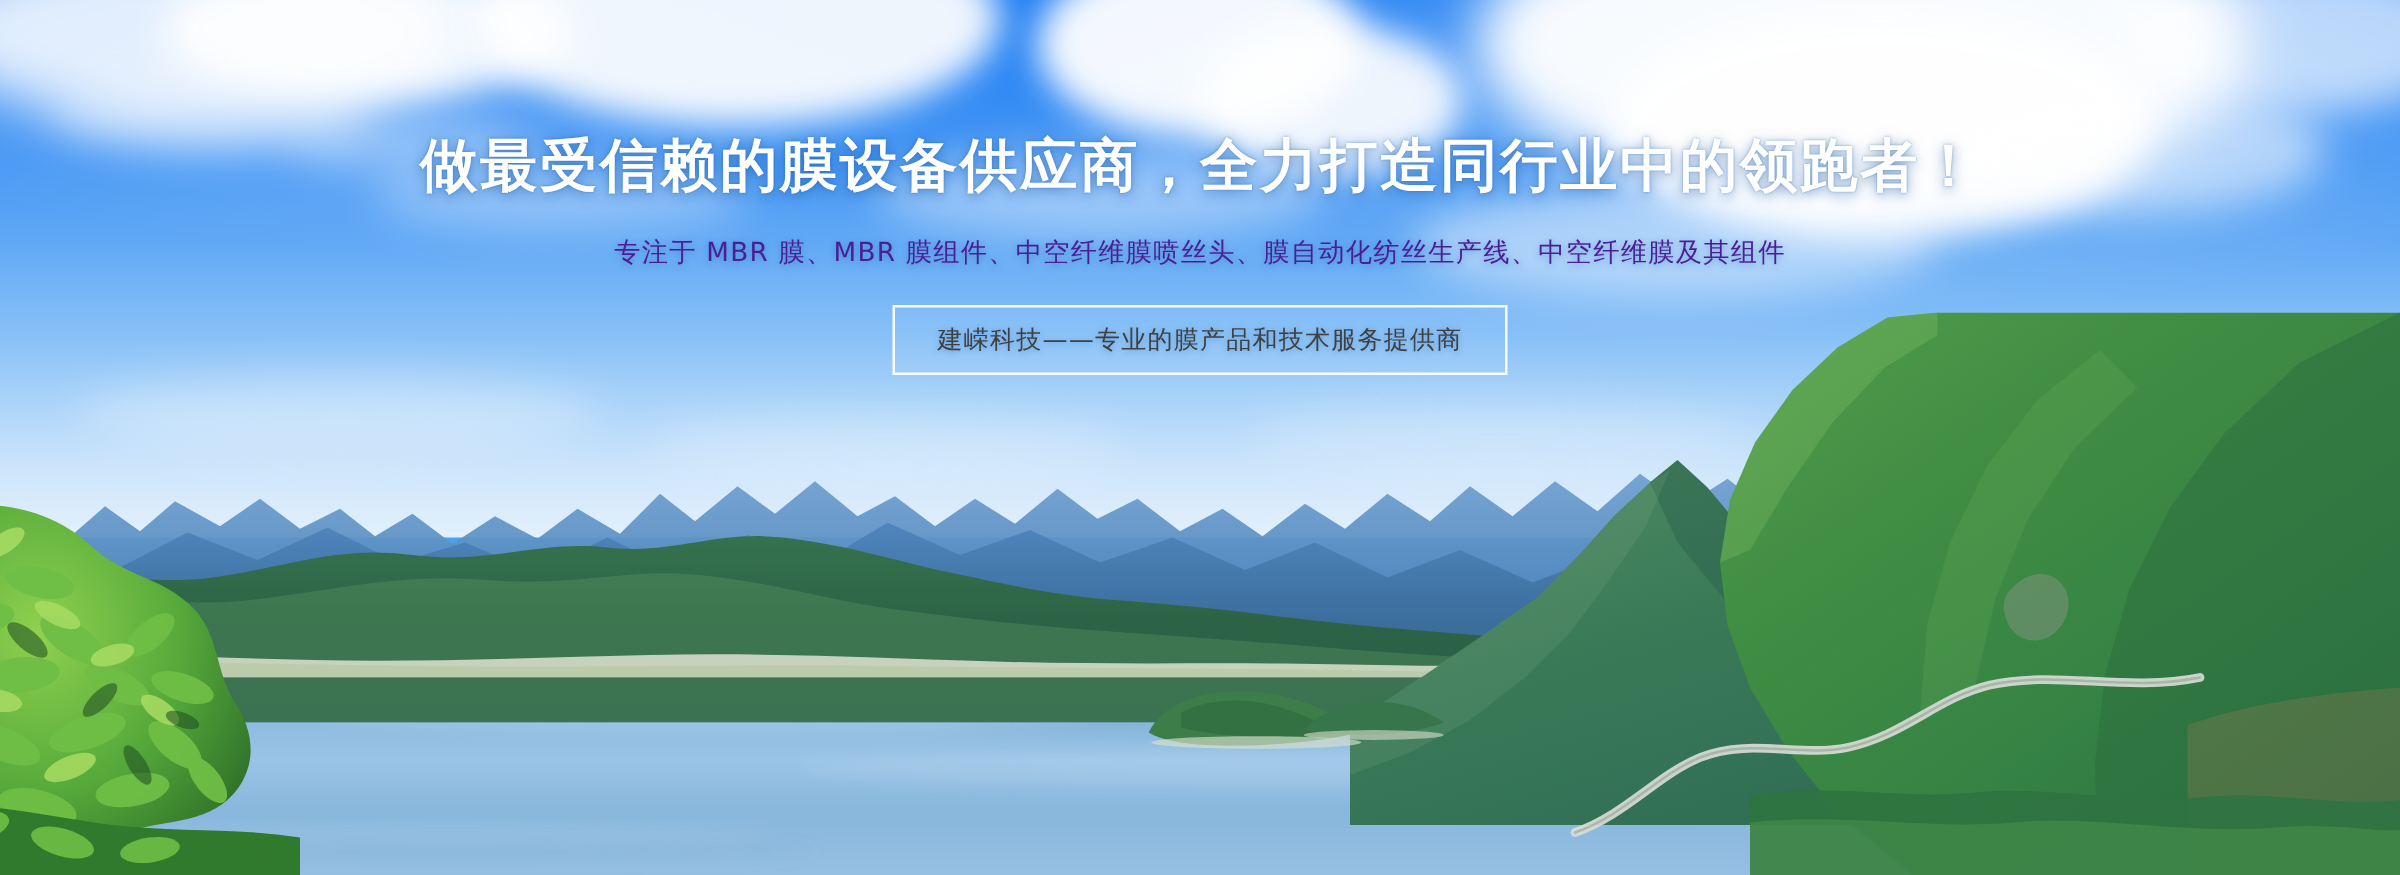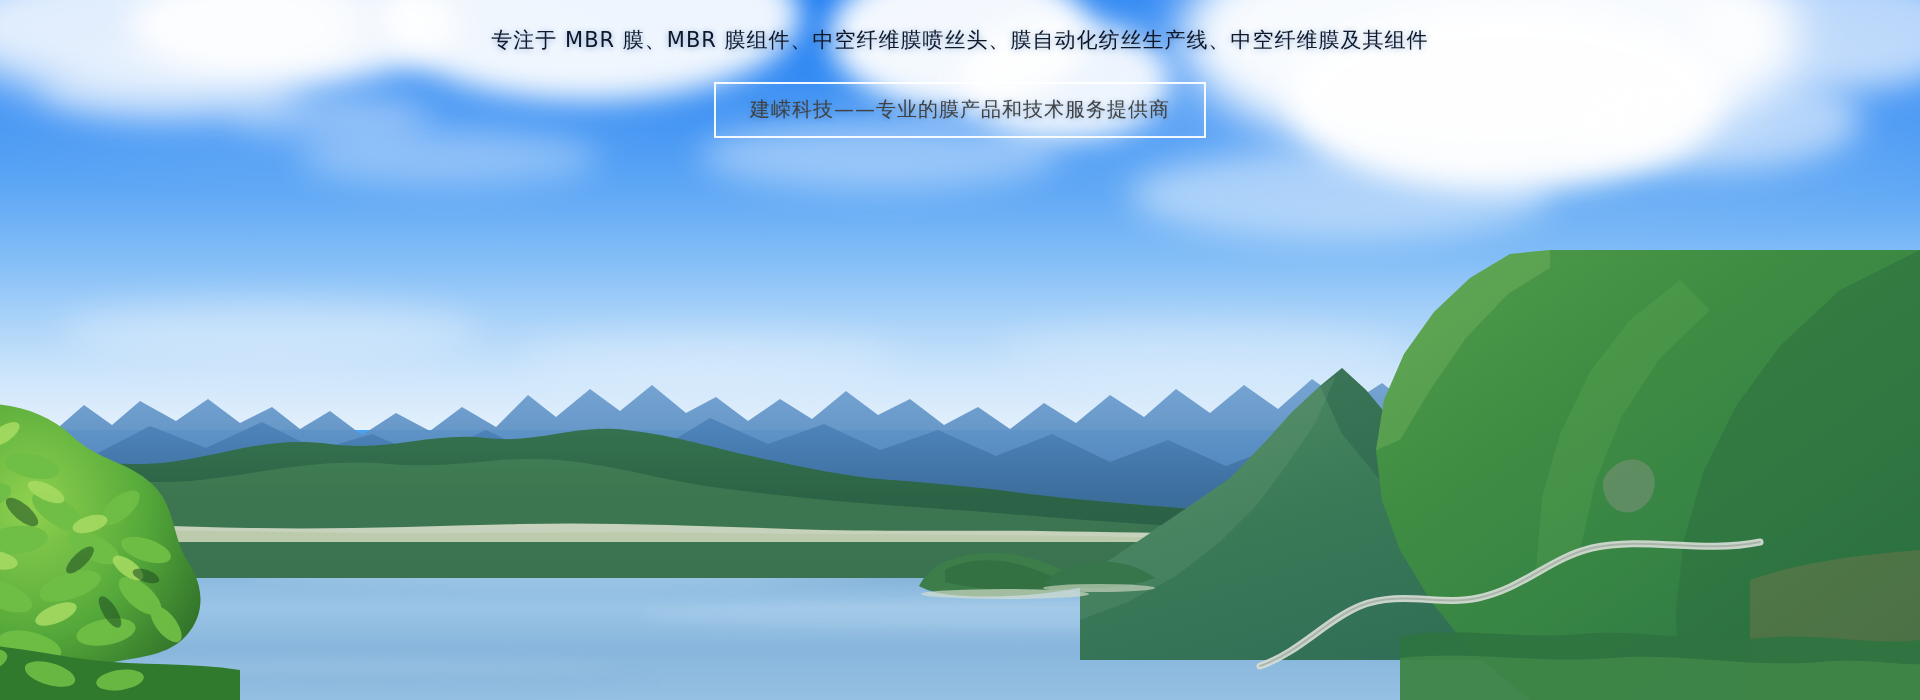--- a/index.html
+++ b/index.html
@@ -81,21 +81,21 @@
     text-shadow:0 2px 10px rgba(24,90,170,.55), 0 0 2px rgba(24,90,170,.5);
     white-space:nowrap;
   }
   .subhead{
     margin:0;
     padding-top:26px;
     font-family:"DejaVu Sans","Liberation Sans",sans-serif;
     font-size:21px;
     font-weight:normal;
     letter-spacing:1px;
-    color:#0f172a;
+    color:#4c1d95;
     text-shadow:0 1px 6px rgba(30,95,170,.45);
     white-space:nowrap;
   }
   .tagline-wrap{
     padding-top:28px;
   }
   .tagline{
     display:inline-block;
     border:2px solid rgba(255,255,255,.92);
     padding:12px 34px 13px;
@@ -316,19 +316,20 @@
       <path fill="#2f7a2c" d="M0,6 C50,0 100,14 150,20 C200,26 250,22 300,30 L300,70 L0,70 Z"></path>
       <g fill="#6fbe45" opacity=".9">
         <ellipse cx="40" cy="22" rx="28" ry="12" transform="rotate(-14 40 22)"></ellipse>
         <ellipse cx="110" cy="34" rx="26" ry="11" transform="rotate(16 110 34)"></ellipse>
         <ellipse cx="180" cy="40" rx="24" ry="10" transform="rotate(-8 180 40)"></ellipse>
       </g>
     </svg>
   </div>
 
   <div class="copy">
+    <h1 class="headline">做最受信赖的膜设备供应商，全力打造同行业中的领跑者！</h1>
     <p class="subhead">专注于 MBR 膜、MBR 膜组件、中空纤维膜喷丝头、膜自动化纺丝生产线、中空纤维膜及其组件</p>
     <div class="tagline-wrap">
       <span class="tagline">建嵘科技——专业的膜产品和技术服务提供商</span>
     </div>
   </div>
 
 </div>
 
 </body></html>

